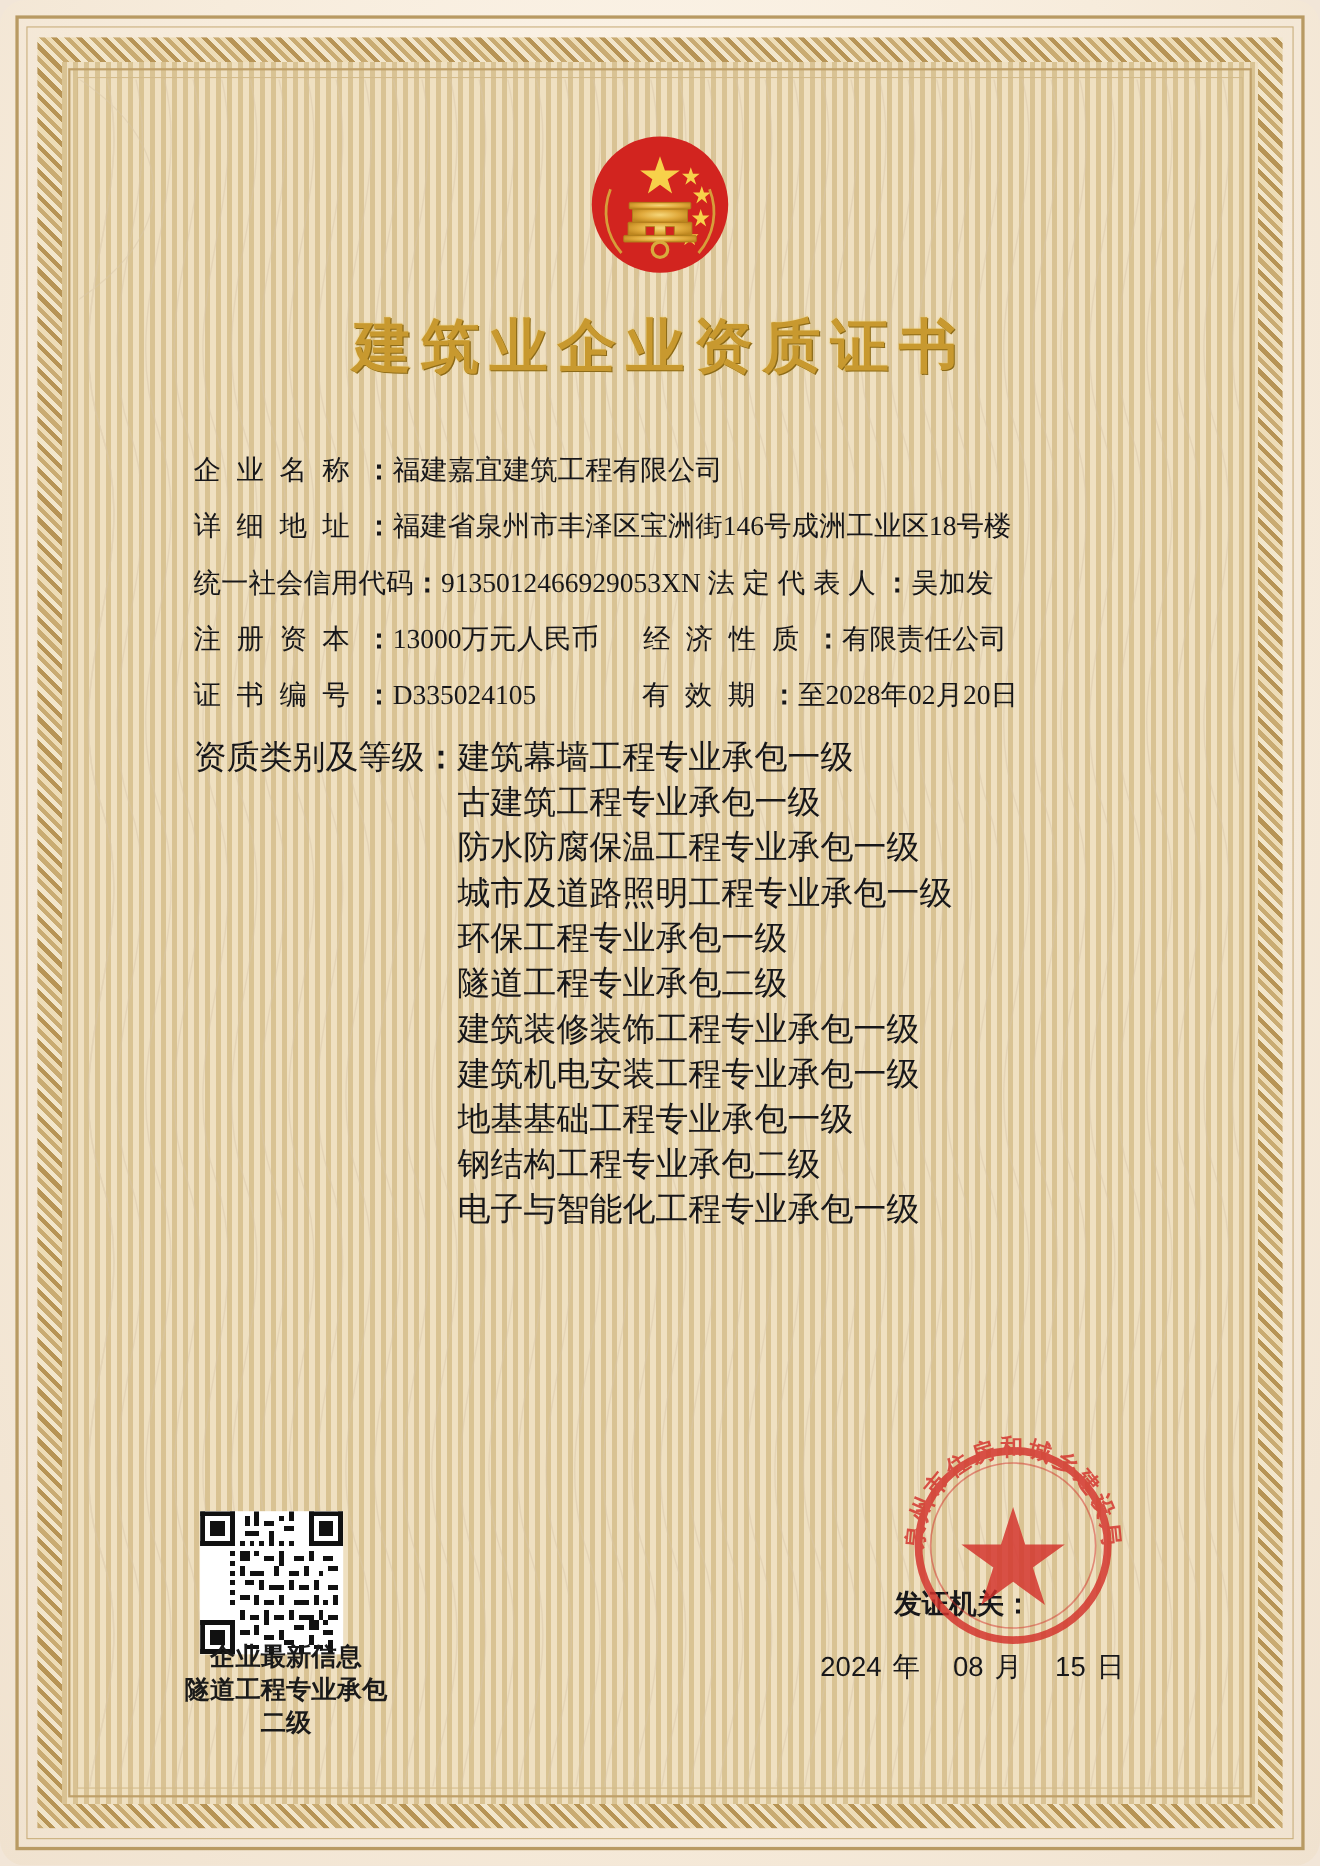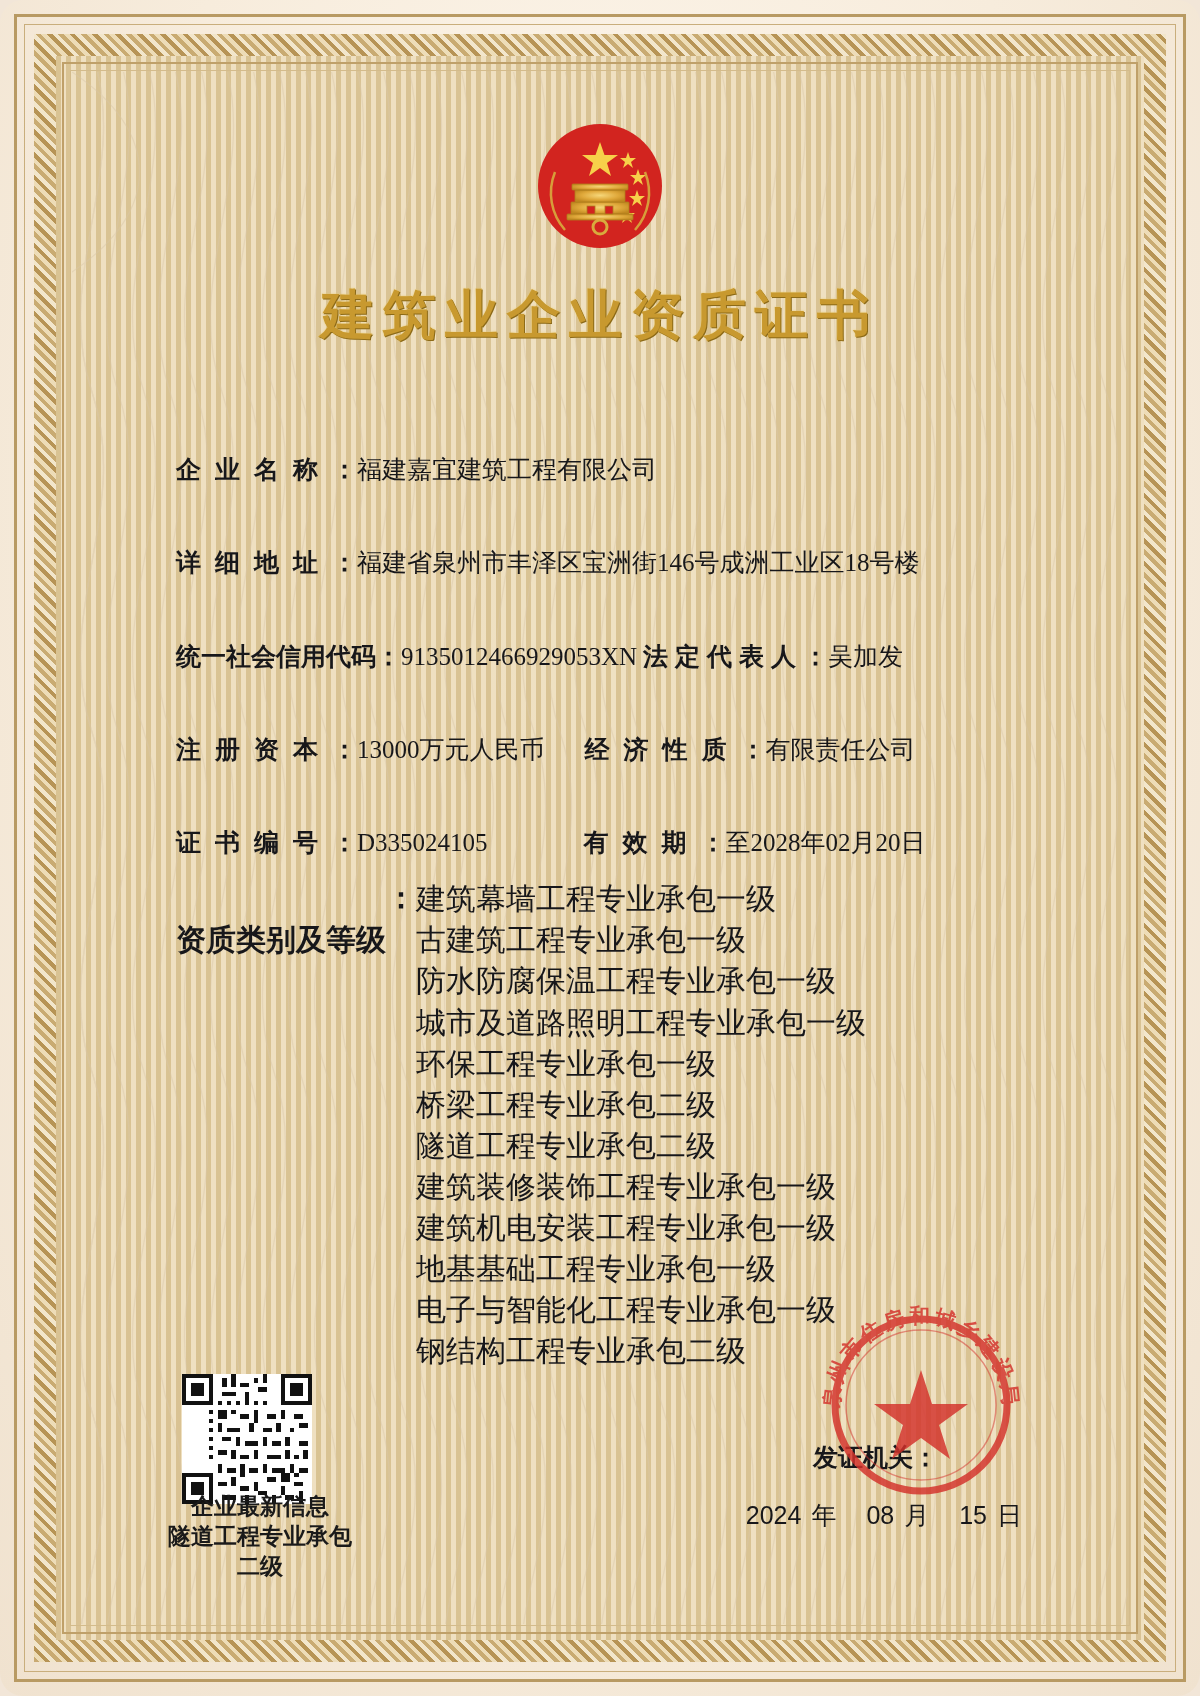--- a/index.html
+++ b/index.html
@@ -74,24 +74,23 @@
     position:absolute;top:340px;left:104px;right:40px;
     color:#17171a;
   }
   .row{
     display:flex;align-items:baseline;
     margin-bottom:20px;
     font-size:25px;
     line-height:1.25;
   }
   .lbl{
-    font-weight:bold;
+    font-weight:normal;
     white-space:nowrap;
     display:inline-block;
-    margin-top:42px;
   }
   .lbl.sp1{letter-spacing:14px;}
   .lbl.sp2{letter-spacing:7px;}
   .val{ font-weight:normal; }
   .colon{font-weight:bold;}
   .gap{display:inline-block;width:40px;}
 
   .row-inline > span{white-space:nowrap;}
 
   
@@ -285,27 +284,26 @@
 
       <div class="qual">
         <span class="lbl">资质类别及等级</span>
           <span class="colon">：</span>
         <ul class="quallist">
           <li>建筑幕墙工程专业承包一级</li>
           <li>古建筑工程专业承包一级</li>
           <li>防水防腐保温工程专业承包一级</li>
           <li>城市及道路照明工程专业承包一级</li>
           <li>环保工程专业承包一级</li>
-          <li>桥梁工程专业承包二级</li>
           <li>隧道工程专业承包二级</li>
           <li>建筑装修装饰工程专业承包一级</li>
           <li>建筑机电安装工程专业承包一级</li>
           <li>地基基础工程专业承包一级</li>
+          <li>钢结构工程专业承包二级</li>
           <li>电子与智能化工程专业承包一级</li>
-          <li>钢结构工程专业承包二级</li>
         </ul>
       </div>
     </div>
 
     <div class="qr">
       <svg viewBox="0 0 29 29" width="130" height="130" shape-rendering="crispEdges" aria-hidden="true">
         <rect width="29" height="29" fill="#fff"></rect>
         <g fill="#111">
 
           <rect x="0" y="0" width="7" height="1"></rect>

